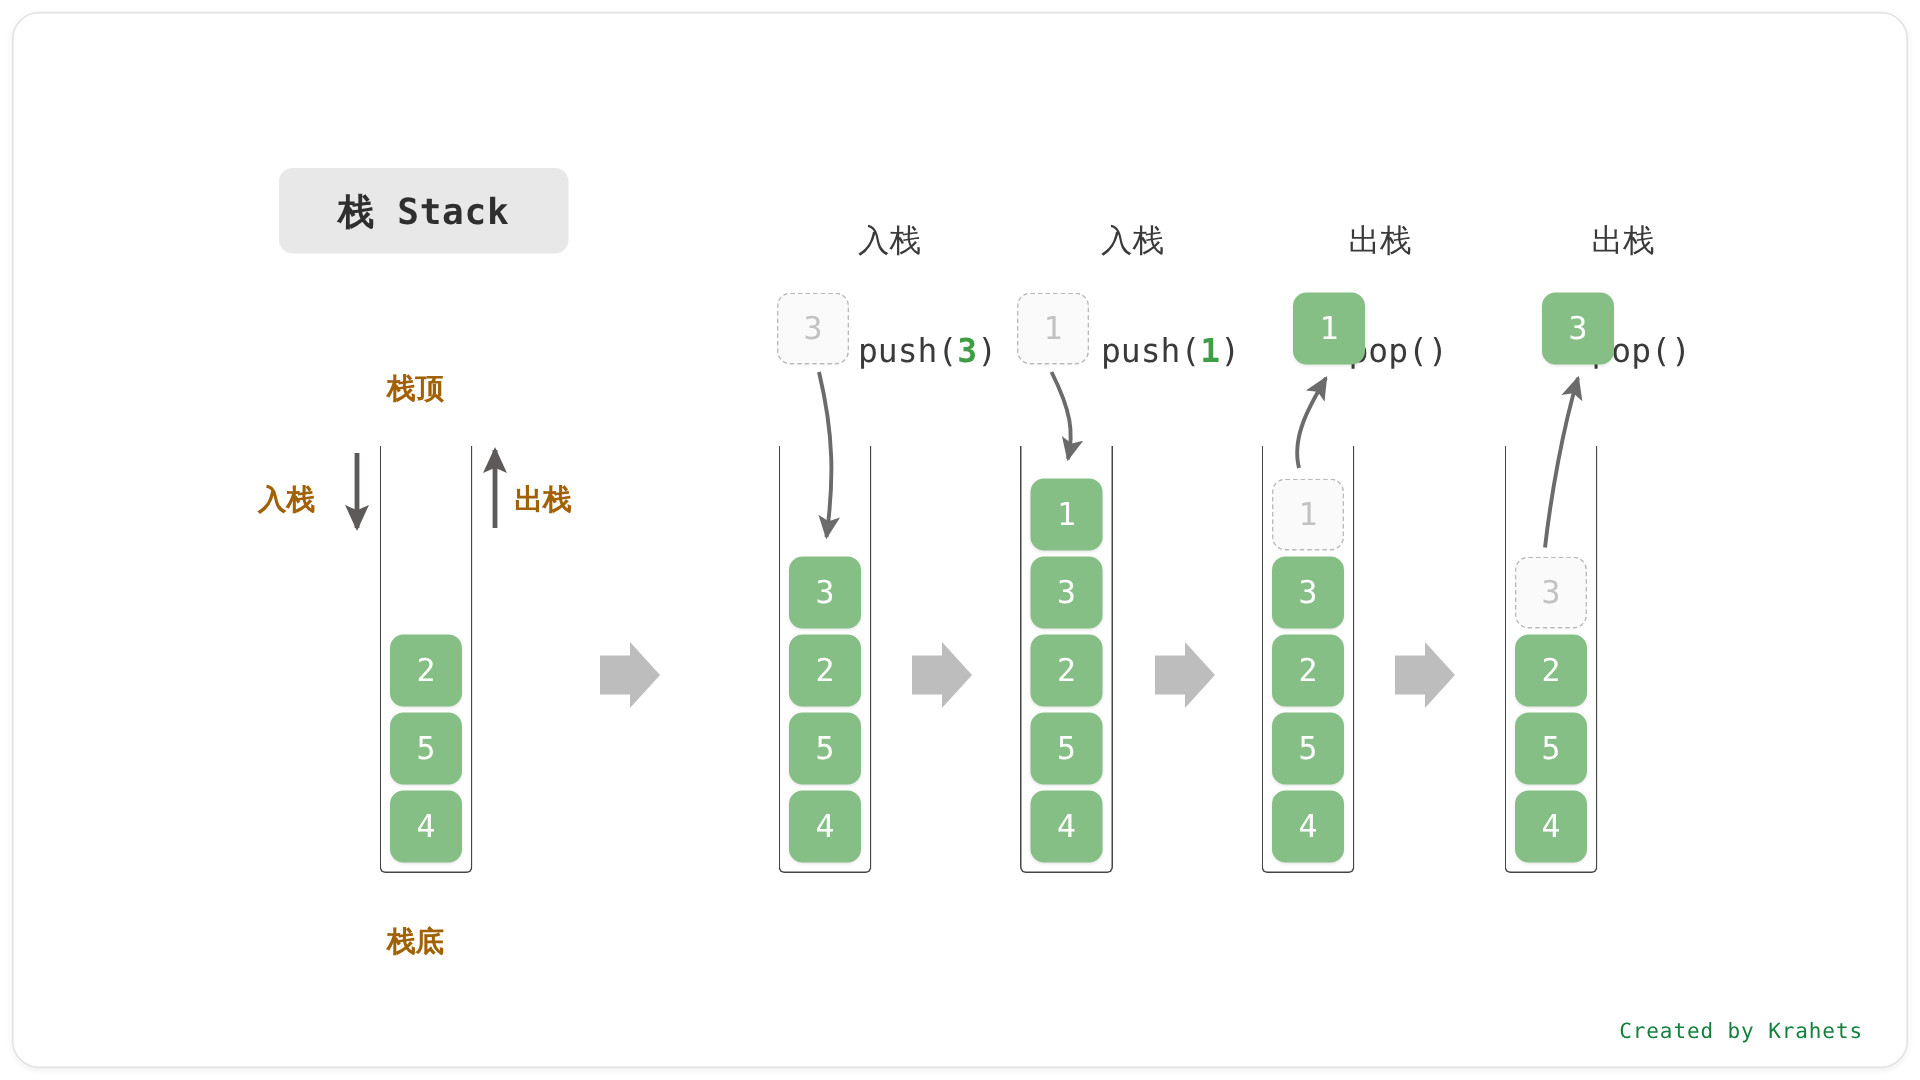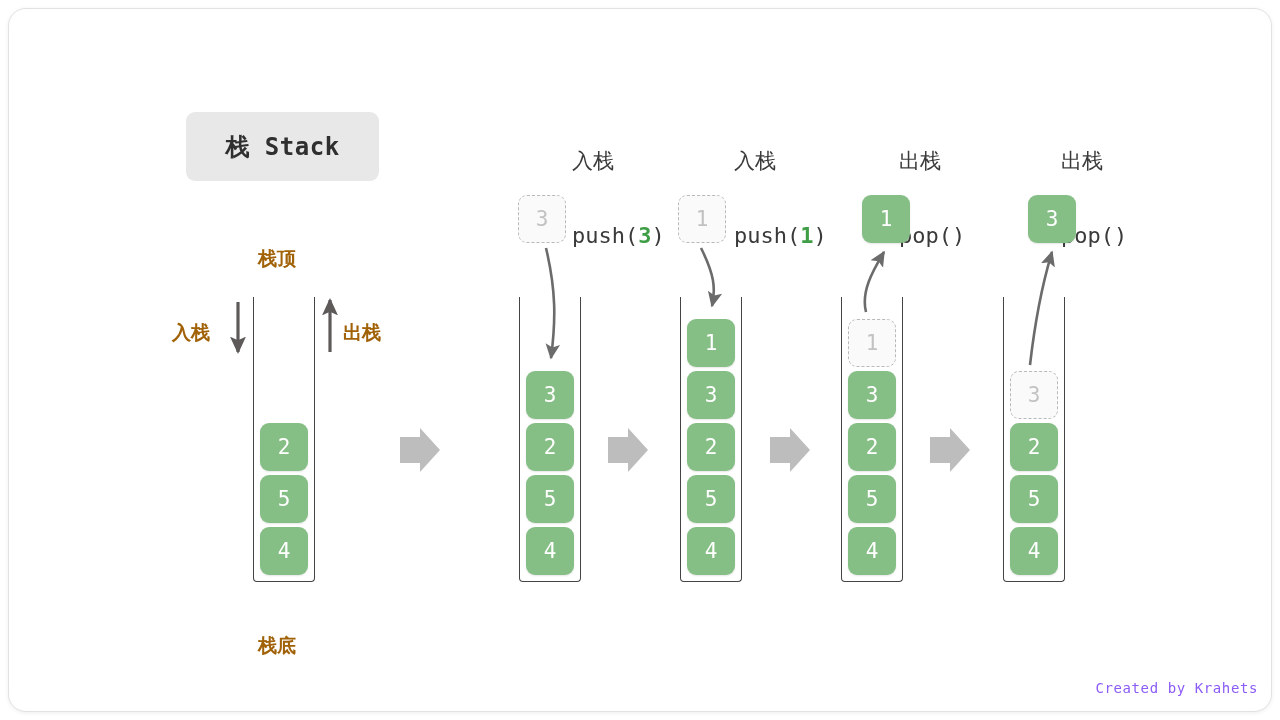--- a/index.html
+++ b/index.html
@@ -22,21 +22,21 @@
     background: #ffffff;
     border: 1px solid #e2e2e2;
     border-radius: 18px;
     box-shadow: 0 1px 4px rgba(0,0,0,0.07);
   }
 
   
   .title-chip {
     position: absolute;
     left: 186px; top: 112px;
-    width: 193px; height: 69px;
+    width: 193px; height: 57px;
     background: #e8e8e8;
     border-radius: 9px;
     display: flex; align-items: center; justify-content: center;
     font-family: "DejaVu Sans Mono", "Liberation Mono", monospace;
     font-size: 24px;
     font-weight: bold;
     color: #2f2f2f;
     letter-spacing: 0.5px;
     white-space: pre;
   }
@@ -92,24 +92,24 @@
   .cell.ghost {
     background: #fafafa;
     border: 1.6px dashed #b9b9b9;
     color: #c2c2c2;
     box-shadow: none;
   }
 
   
   .footer {
     position: absolute;
-    right: 22px; bottom: 24px;
+    right: 38px; bottom: 24px;
     font-family: "DejaVu Sans Mono", "Liberation Mono", monospace;
     font-size: 14px;
-    color: #8b5cf6;
+    color: #15803d;
     letter-spacing: 0.6px;
     white-space: pre;
   }
 
   svg.overlay {
     position: absolute; left: 0; top: 0;
     width: 1280px; height: 720px;
     pointer-events: none;
   }
 </style>
@@ -117,21 +117,21 @@
 <body>
 
 <div id="canvas">
   <div class="card"></div>
 
   <div class="title-chip">
     <span>栈 Stack</span>
   </div>
 
   <div class="cn-label" style="left:258px; top:246px;">栈顶</div>
-  <div class="cn-label" style="left:258px; top:633px;">栈底</div>
+  <div class="cn-label" style="left:258px; top:615px;">栈底</div>
   <div class="cn-label" style="left:172px; top:320px;">入栈</div>
   <div class="cn-label" style="left:343px; top:320px;">出栈</div>
 
   <div class="stack" style="left:253px; top:297px; height:285px;"></div>
   <div class="cell" style="left:260px; top:423px;">2</div>
   <div class="cell" style="left:260px; top:475px;">5</div>
   <div class="cell" style="left:260px; top:527px;">4</div>
 
   <div class="col-head" style="left:519px; top:105px;">
     <span class="cn">入栈</span><br>

